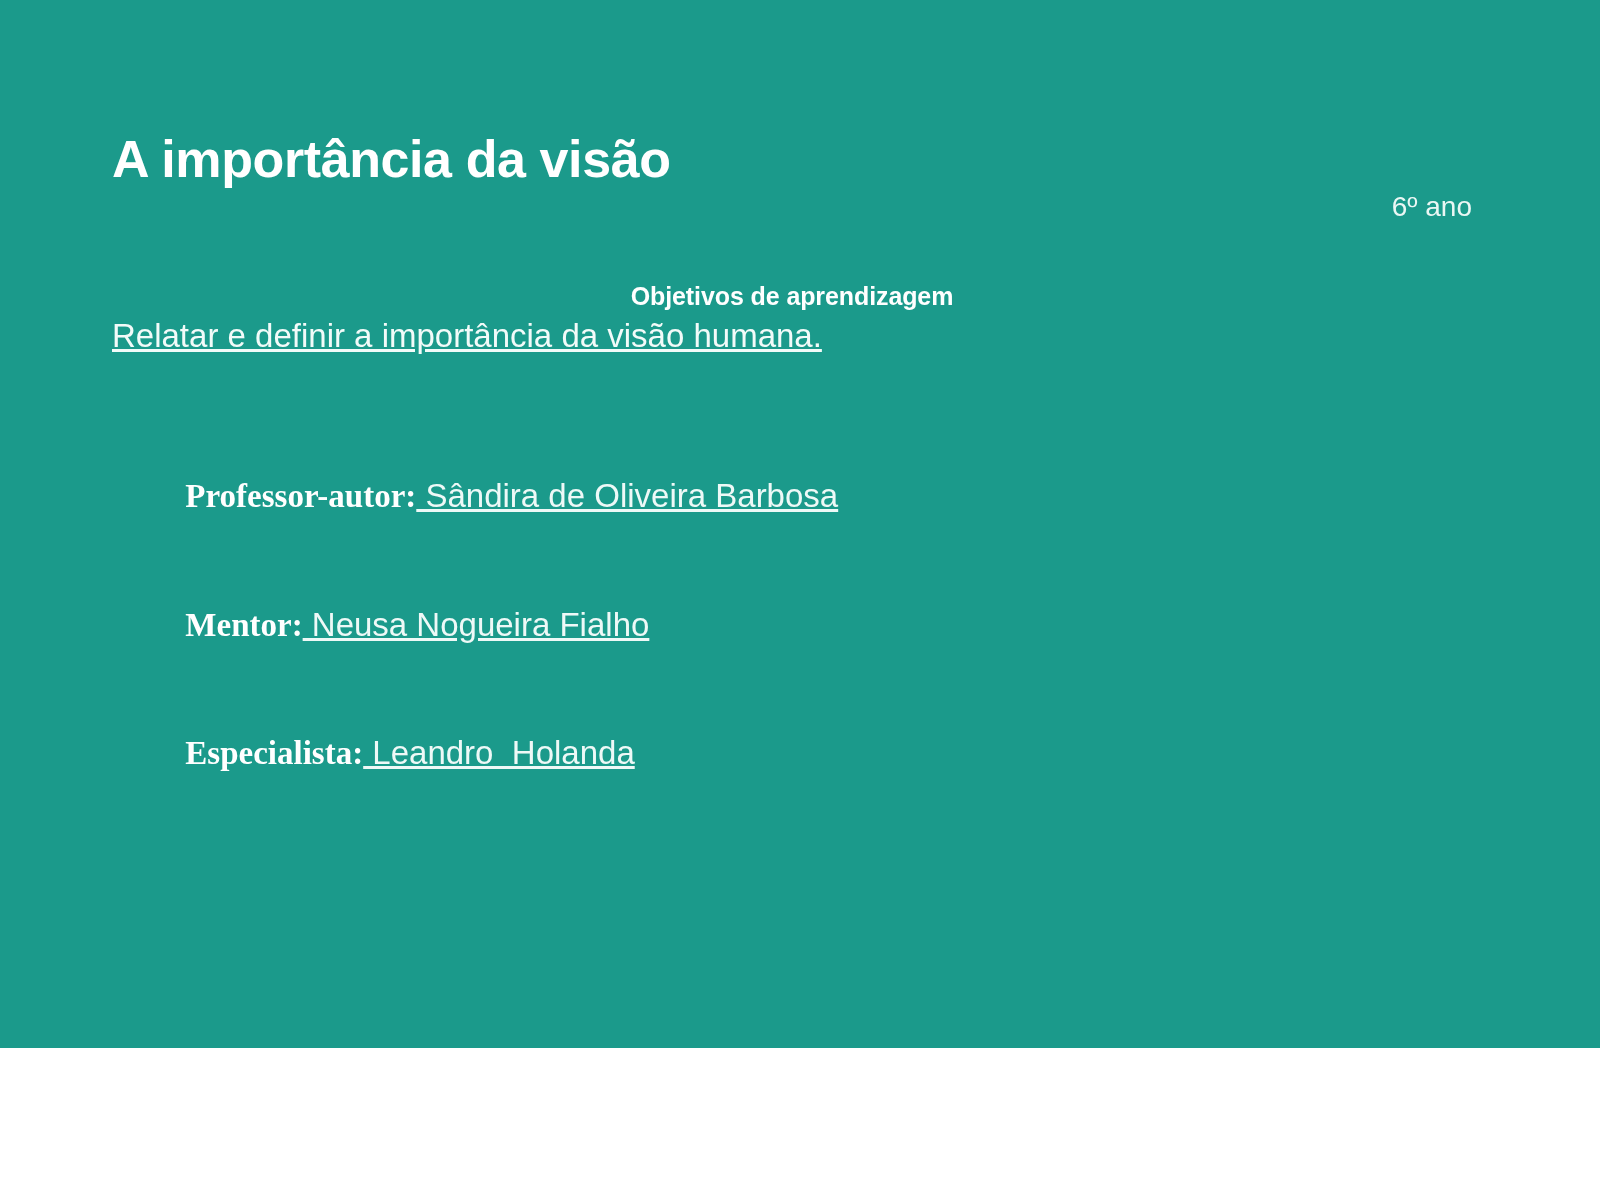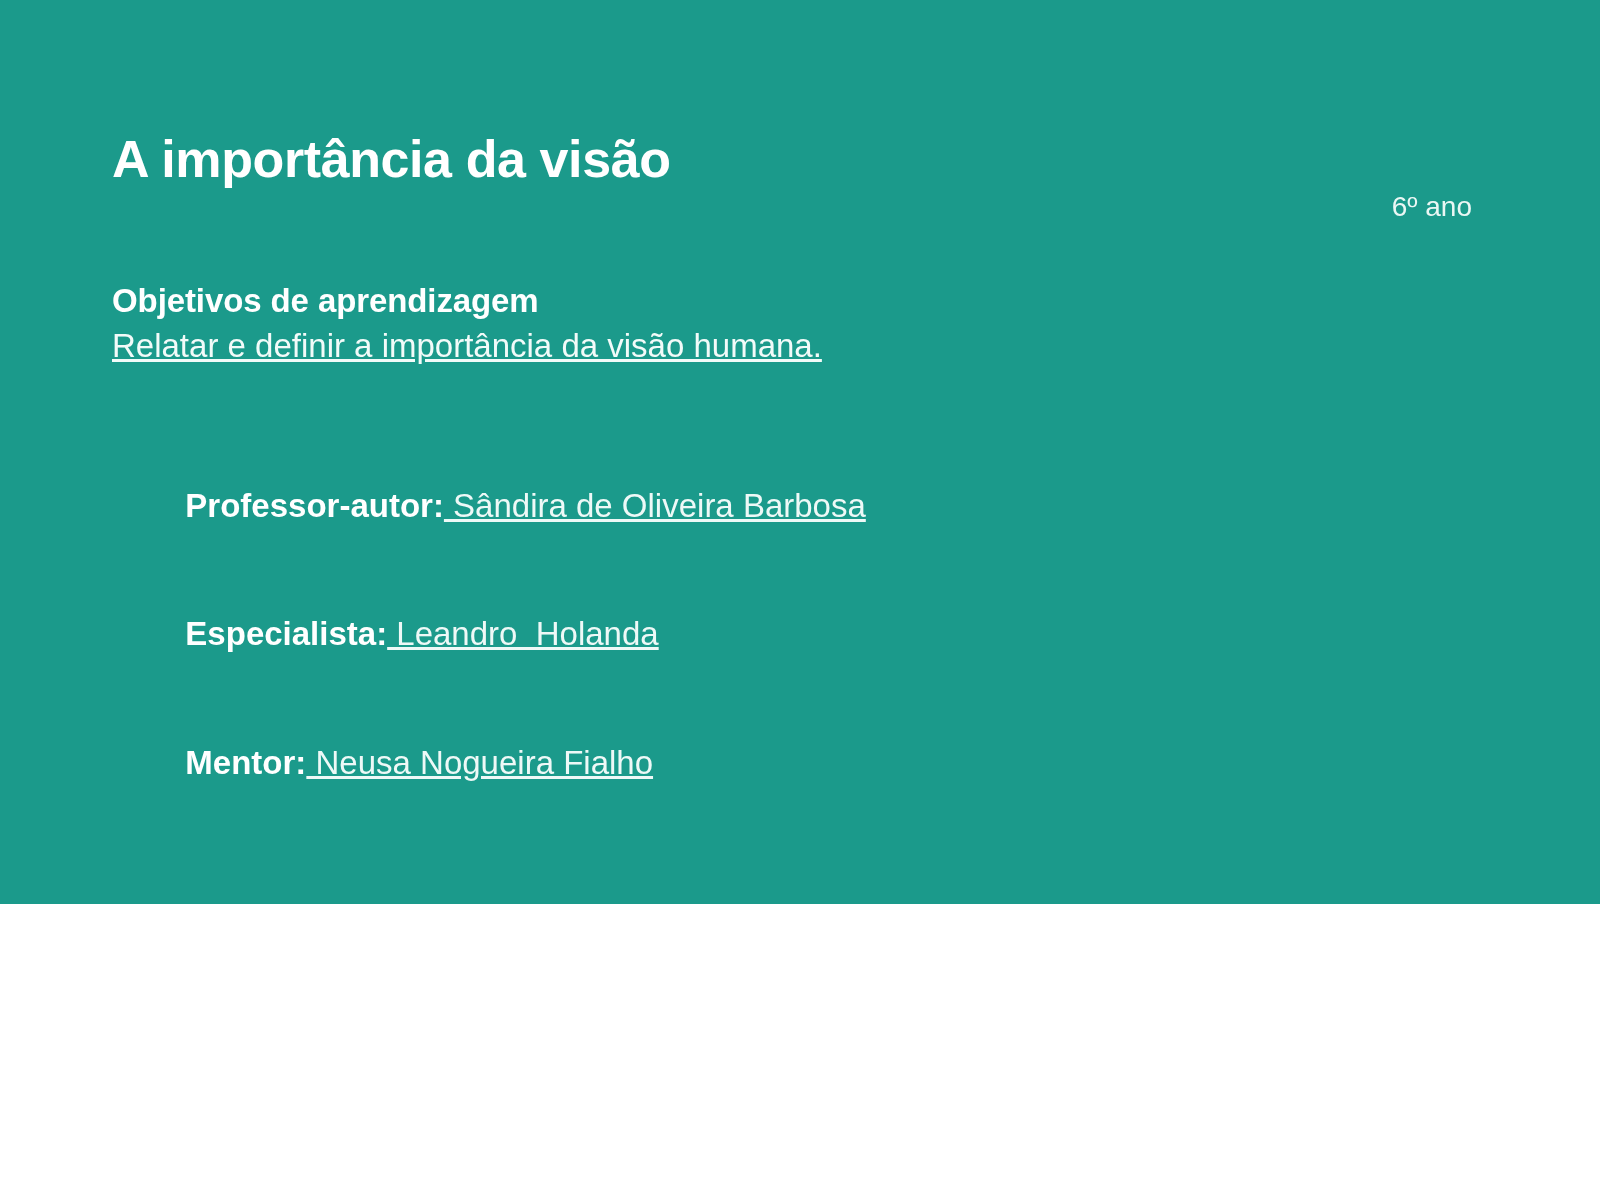--- a/index.html
+++ b/index.html
@@ -10,21 +10,21 @@
   body {
     width: 1600px;
     height: 1200px;
     overflow: hidden;
     font-family: "Liberation Sans", "DejaVu Sans", sans-serif;
   }
 
   #slide {
     position: relative;
     width: 1600px;
-    height: 904px;
+    height: 1048px;
     background: #1b9a8b;
     box-sizing: border-box;
     padding: 12px;
   }
 
   .content {
     position: absolute;
     left: 112px;
     top: 132px;
     width: 1360px;
@@ -53,26 +53,27 @@
   }
 
   
   .section {
     margin-top: 58px;
   }
   .section.credits-section {
     margin-top: 72px;
   }
   .section-heading {
-    font-size: 33px;
+    font-size: 25px;
     font-weight: 700;
     color: #ffffff;
     line-height: 1.2;
     margin: 10px 0 2px 0;
     letter-spacing: -0.1px;
+    text-align: center;
   }
   .section-body {
     font-size: 33px;
     font-weight: 300;
     color: #f2fbf9;
     line-height: 1.42;
     margin: 0;
     max-width: 1330px;
     text-decoration: underline;
   }
@@ -82,20 +83,21 @@
     font-size: 33px;
     font-weight: 300;
     color: #f2fbf9;
     line-height: 1.30;
     margin: 0;
     white-space: pre-wrap;
   }
   .credit-label {
     font-weight: 700;
     color: #ffffff;
+    font-family: Liberation Serif, serif;
   }
   .credit-value {
     font-weight: 300;
     color: #eef9f7;
     text-decoration: underline;
   }
 </style>
 </head>
 <body>
 
@@ -116,23 +118,23 @@
     <div class="section">
     </div>
 
     <div class="section credits-section">
 
       <div class="credit-line">
         <span class="credit-label">Professor-autor:</span><span class="credit-value"> Sândira de Oliveira Barbosa</span>
       </div>
 
       <div class="credit-line">
-        <span class="credit-label">Especialista:</span><span class="credit-value"> Leandro  Holanda</span>
+        <span class="credit-label">Mentor:</span><span class="credit-value"> Neusa Nogueira Fialho</span>
       </div>
 
       <div class="credit-line">
-        <span class="credit-label">Mentor:</span><span class="credit-value"> Neusa Nogueira Fialho</span>
+        <span class="credit-label">Especialista:</span><span class="credit-value"> Leandro  Holanda</span>
       </div>
 
     </div>
 
   </div>
 </div>
 
 </body></html>

